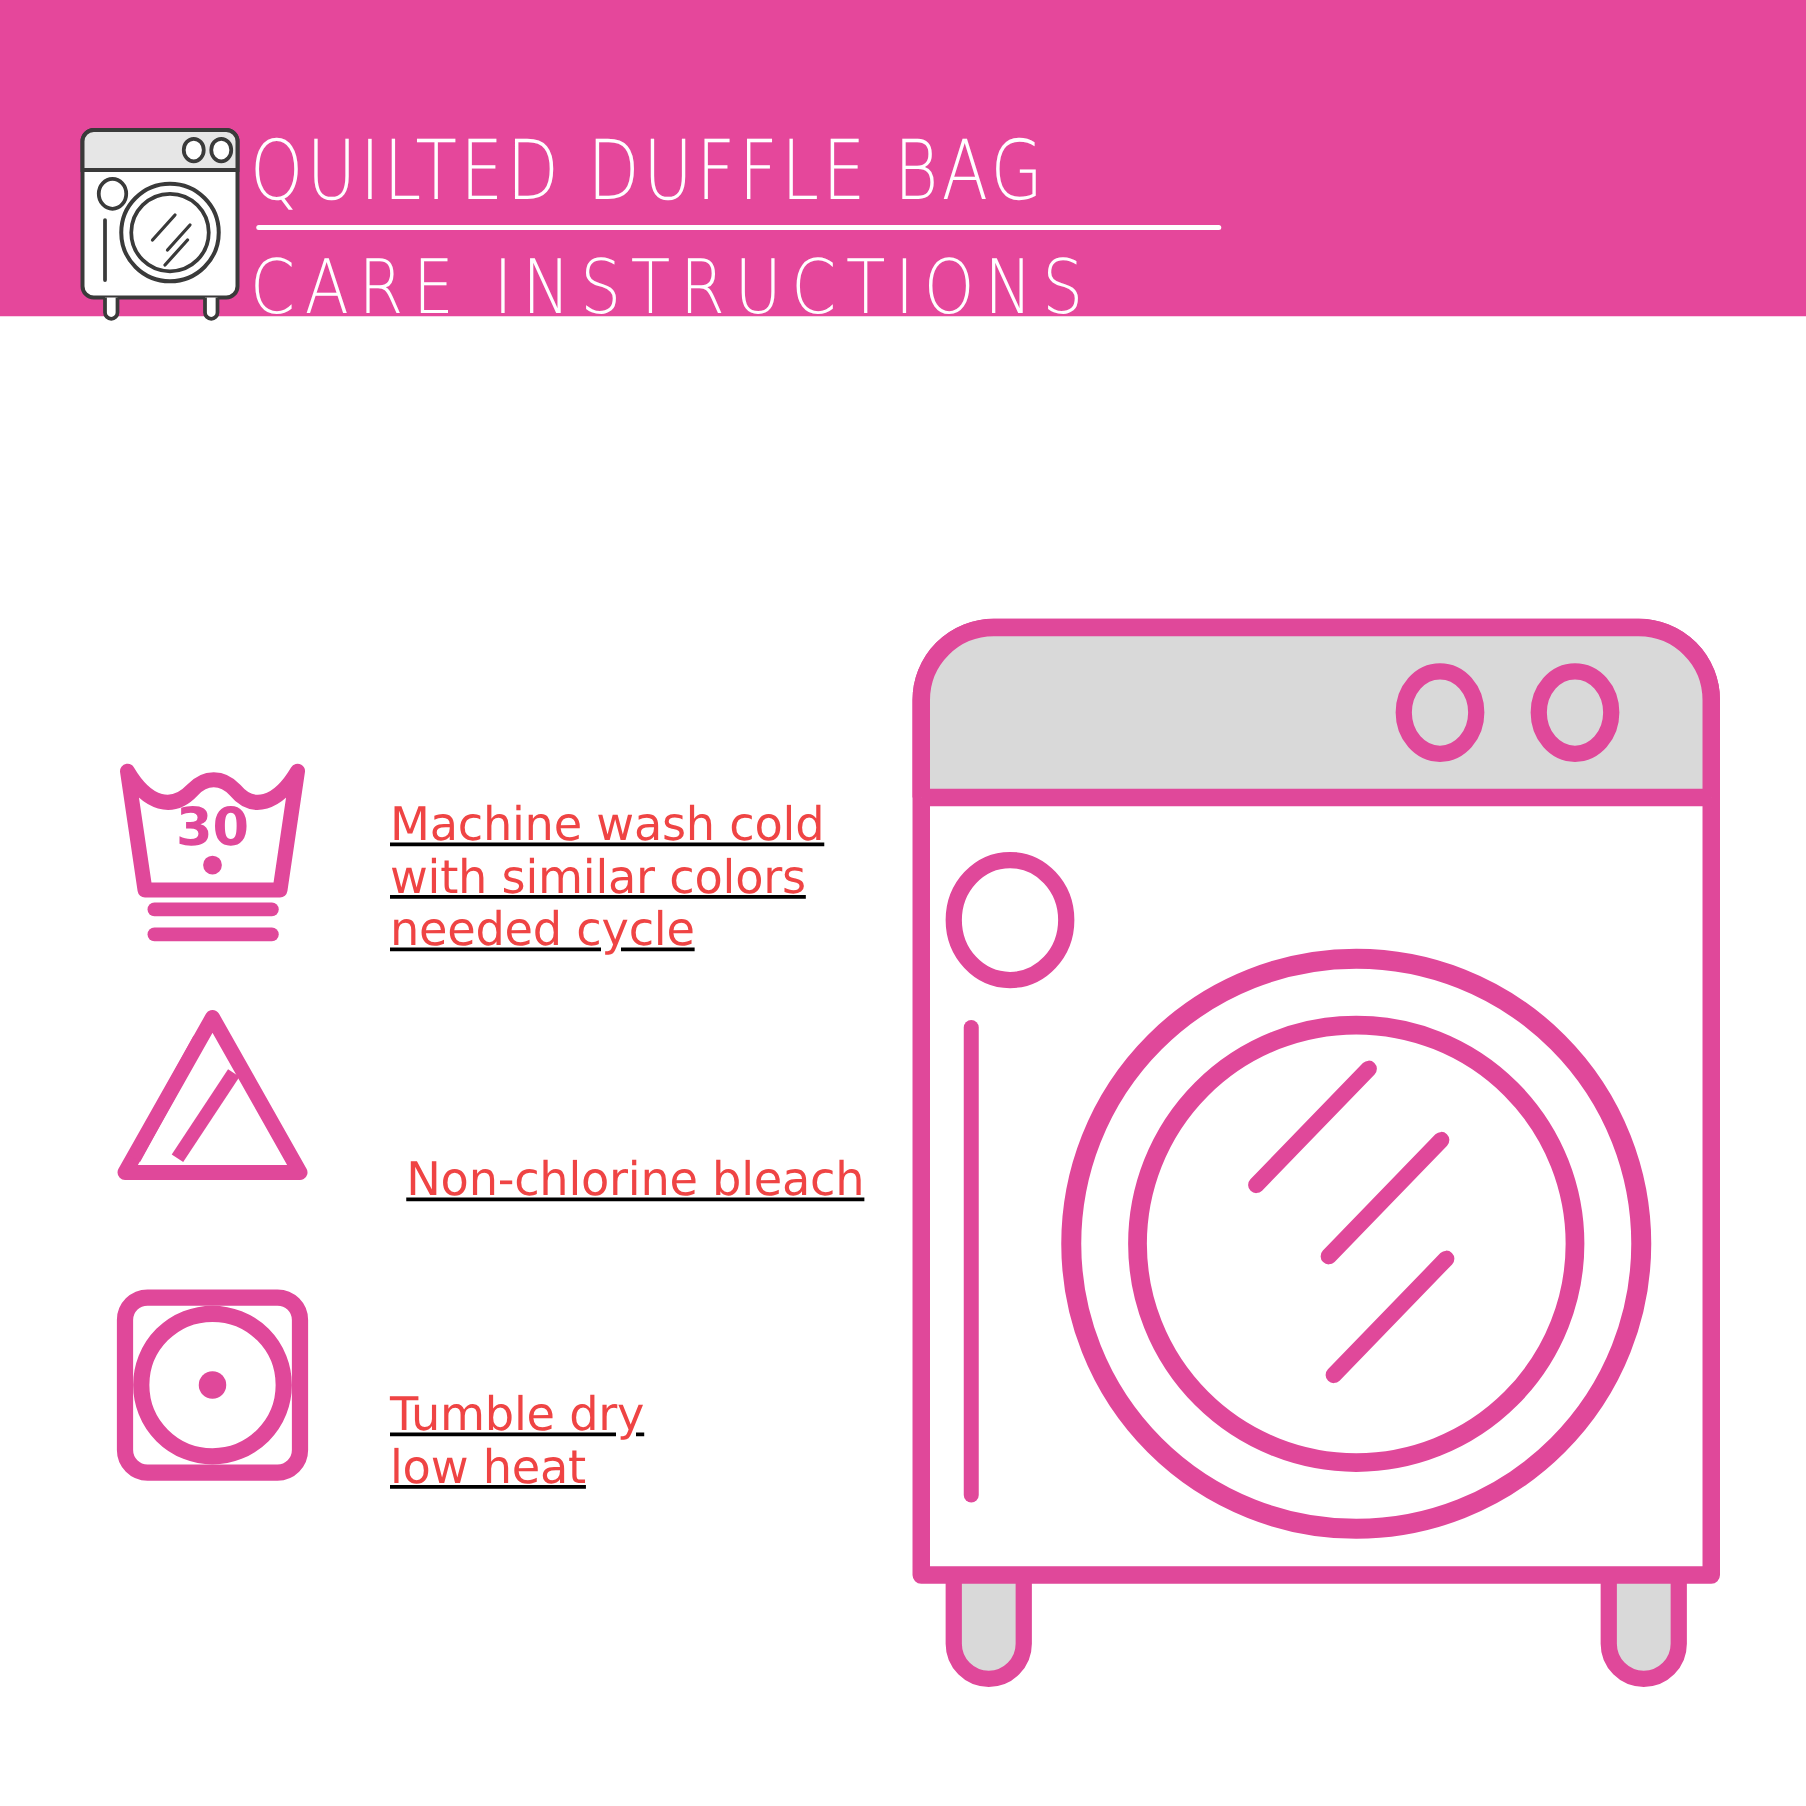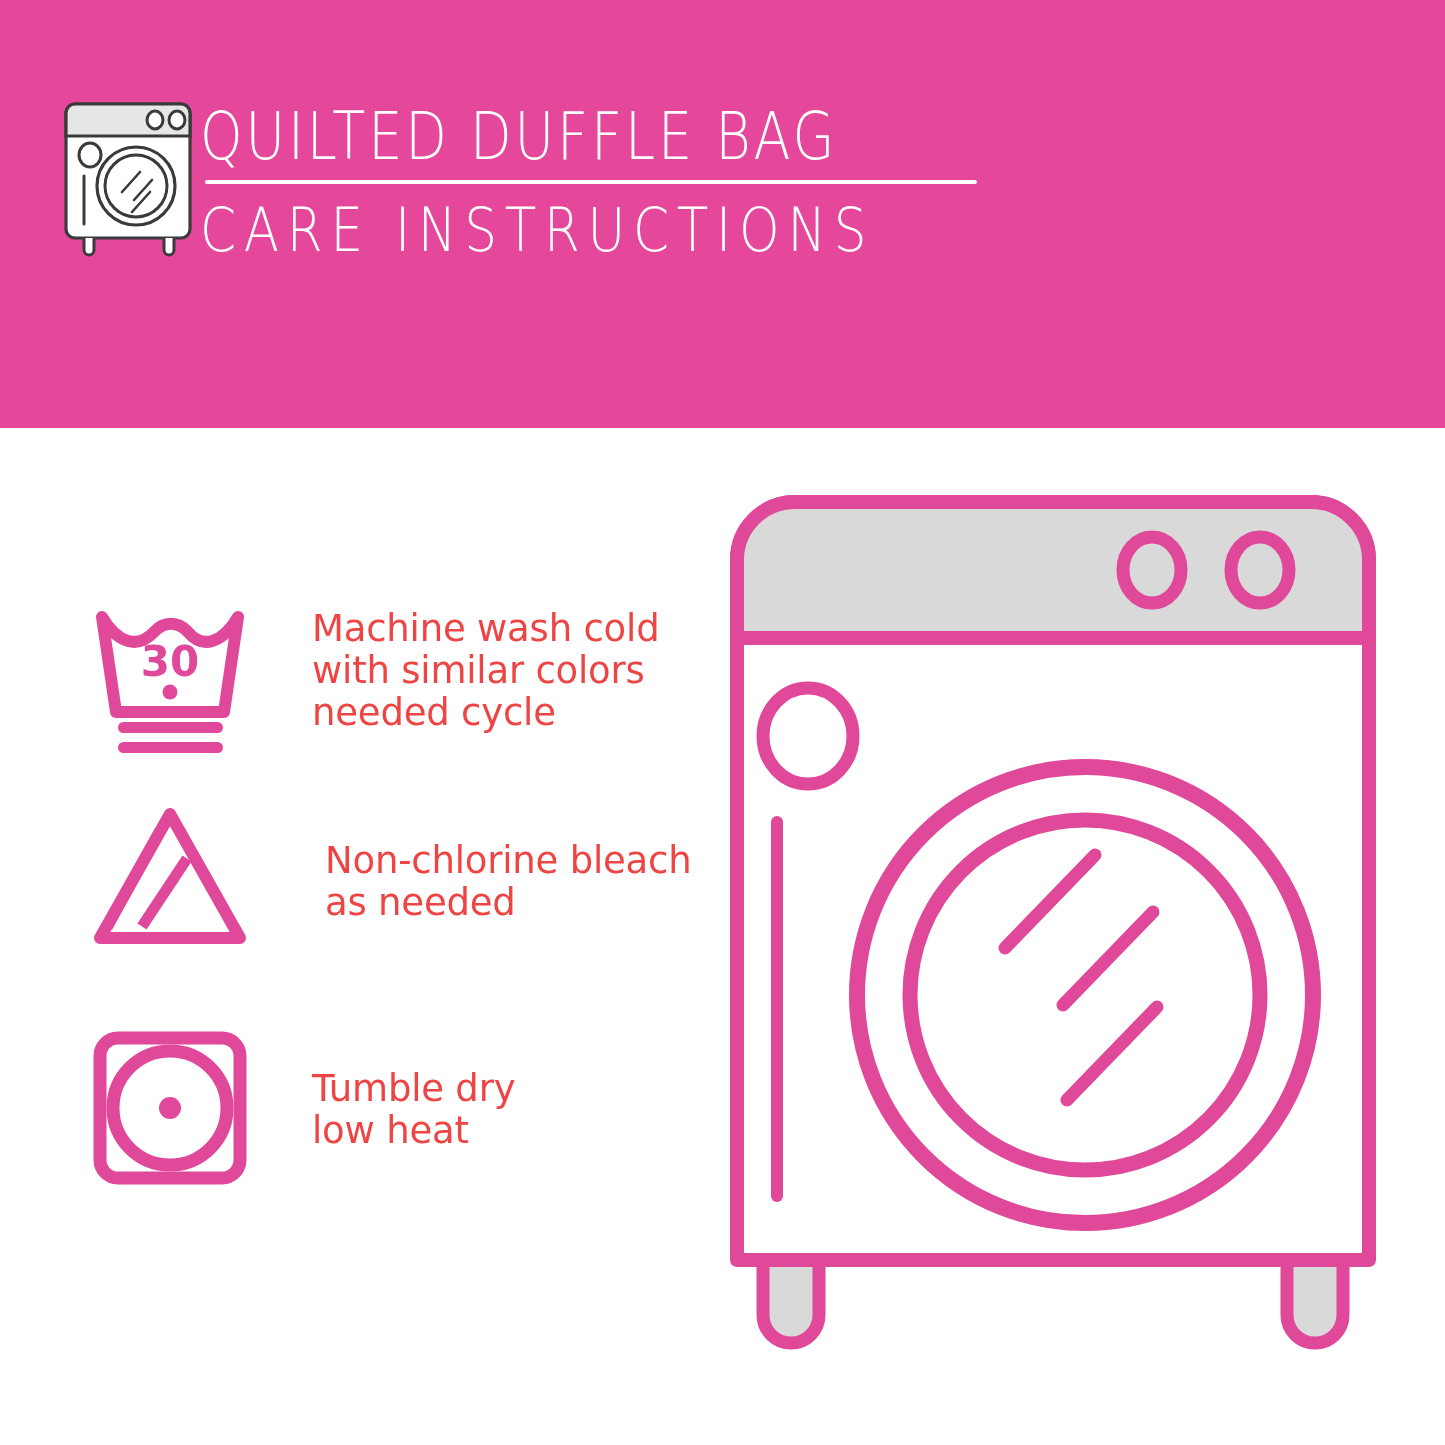--- a/index.html
+++ b/index.html
@@ -14,21 +14,21 @@
     overflow: hidden;
     position: relative;
   }
 
   
   #header-band {
     position: absolute;
     left: 0;
     top: 0;
     width: 1445px;
-    height: 428px;
+    height: 253px;
     background: #e5479b;
   }
   #header-machine-icon {
     position: absolute;
     left: 58px;
     top: 98px;
     width: 140px;
     height: 160px;
   }
   #header-text-block {
@@ -66,21 +66,22 @@
     white-space: nowrap;
     font-family: "DejaVu Sans", sans-serif;
     transform: scaleX(0.86);
     transform-origin: left center;
   }
 
   
   .care-row {
     position: absolute;
     display: flex;
-    align-items: flex-start;
+    align-items: flex-end;
+    text-decoration: underline;
   }
   .care-symbol {
     width: 165px;
     flex: 0 0 165px;
   }
   .care-text {
     margin-left: 20px;
     font-size: 37px;
     line-height: 42px;
     color: #ef4444;
@@ -174,21 +175,20 @@
     <svg width="165" height="160" viewBox="0 0 165 160" xmlns="http://www.w3.org/2000/svg">
 
       <path d="M82 14 L152 138 L12 138 Z" fill="none" stroke="#e0489a" stroke-width="12" stroke-linejoin="round"></path>
 
       <line x1="69" y1="36" x2="22" y2="122" stroke="#e0489a" stroke-width="11" stroke-linecap="square"></line>
       <line x1="96" y1="63" x2="57" y2="122" stroke="#e0489a" stroke-width="11" stroke-linecap="square"></line>
     </svg>
   </div>
   <div class="care-text">
     <div>Non-chlorine bleach</div>
-    <div>as needed</div>
   </div>
 </div>
 
 <div class="care-row" id="care-row-dry">
   <div class="care-symbol">
     <svg width="165" height="160" viewBox="0 0 165 160" xmlns="http://www.w3.org/2000/svg">
 
       <rect x="12" y="8" width="140" height="140" rx="18" ry="18" fill="none" stroke="#e0489a" stroke-width="13"></rect>
 
       <circle cx="82" cy="78" r="57" fill="none" stroke="#e0489a" stroke-width="13"></circle>

